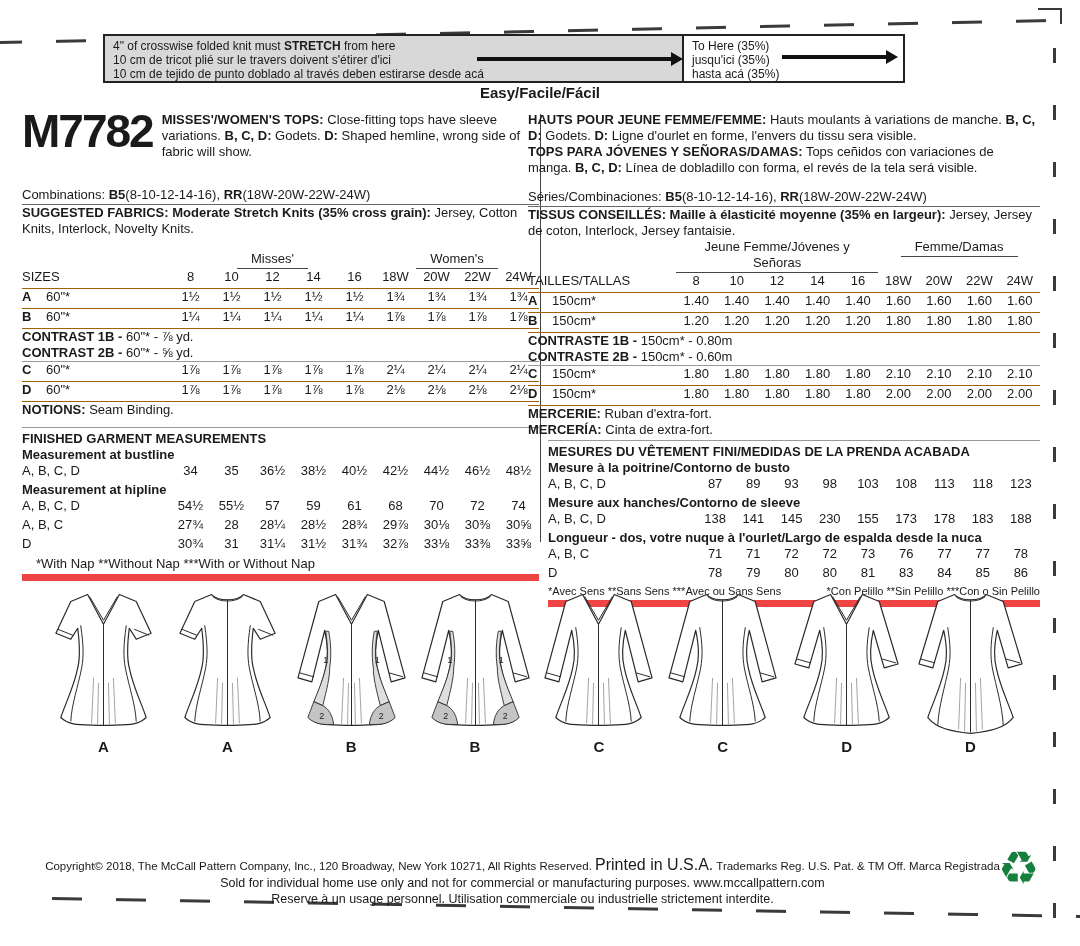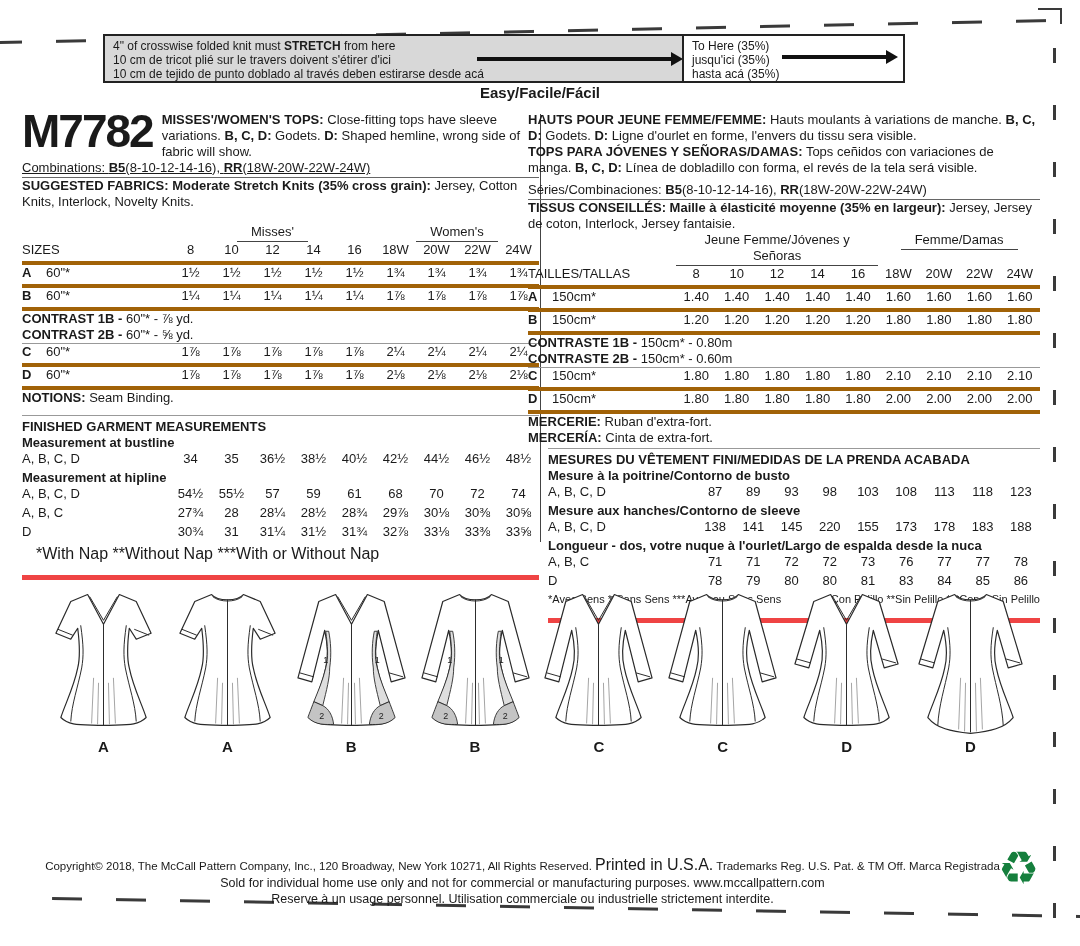--- a/index.html
+++ b/index.html
@@ -24,34 +24,34 @@
   .col{position:absolute;top:112px;font-size:13px;line-height:1.23;}
   .col-left{left:22px;width:517px;}
   .col-right{left:528px;width:512px;}
   .divider{left:540px;top:114px;width:1px;height:428px;background:#444;}
   b,.b{font-weight:bold;}
   p{margin:0;}
   .hdr{display:flex;align-items:flex-start;}
   .patnum{font-size:46px;font-weight:bold;letter-spacing:-2px;line-height:.85;margin-right:9px;}
   .desc{flex:1;}
   .ruled{border-bottom:1px solid #666;padding-bottom:1px;}
-  .mt{text-decoration:underline;}
+  .mt{margin-top:27px;}
   .mt2{margin-top:14px;}
   
   .tgroups{display:grid;grid-template-columns:148px 5fr 4fr;}
   .gname{text-align:center;}
   .gname span{display:inline-block;border-bottom:1px solid #444;padding:0 14px 1px;}
   .trow{display:grid;grid-template-columns:148px repeat(9,1fr);min-height:19px;align-items:baseline;}
   .trow .cell{text-align:center;}
   .vlabel{font-weight:bold;display:inline-block;width:24px;}
-  .rule-b{border-bottom:4px solid #a16207;}
+  .rule-b{border-bottom:1px solid #a16207;}
   .rule-t{border-top:1px solid #999;}
   .fin{margin-top:9px;border-top:1px solid #999;padding-top:3px;}
-  .fin-bottom{border-bottom:5px solid #ef4444;padding-bottom:12px;}
-  .fnote{font-size:16px;padding:1px 0 0 14px;}
+  .fin-bottom{border-bottom:7px solid #ef4444;padding-bottom:2px;}
+  .fnote{font-size:13px;padding:1px 0 0 14px;}
   .fnote2{font-size:11px;display:flex;justify-content:space-between;padding-top:1px;}
   
   .garments{left:44px;top:586px;right:50px;display:flex;justify-content:space-between;}
   .fig{width:119px;text-align:center;}
   .fig svg{display:block;margin:0 auto;}
   .fig-label{font-weight:bold;font-size:15px;margin-top:2px;}
   .sil{fill:#fff;stroke:#2a2a2a;stroke-width:1.2;stroke-linejoin:round;}
   .ln{fill:none;stroke:#2a2a2a;stroke-width:1;}
   .lt{fill:none;stroke:#8d8d8d;stroke-width:.8;}
   .g1{fill:#dedede;stroke:#2a2a2a;stroke-width:.9;}
@@ -151,21 +151,21 @@
       <div>D</div>
       <div style="display:contents"><span class="cell">30¾</span><span class="cell">31</span><span class="cell">31¼</span><span class="cell">31½</span><span class="cell">31¾</span><span class="cell">32⅞</span><span class="cell">33⅛</span><span class="cell">33⅜</span><span class="cell">33⅝</span></div>
     </div>
     <div class="fnote">*With Nap **Without Nap ***With or Without Nap</div>
   </div>
 </div>
 
 <div class="col col-right">
   <p><b>HAUTS POUR JEUNE FEMME/FEMME:</b><span> Hauts moulants à variations de manche. </span><b>B, C, D:</b><span> Godets. </span><b>D:</b><span> Ligne d'ourlet en forme, l'envers du tissu sera visible.</span></p>
   <p><b>TOPS PARA JÓVENES Y SEÑORAS/DAMAS:</b><span> Tops ceñidos con variaciones de manga. </span><b>B, C, D:</b><span> Línea de dobladillo con forma, el revés de la tela será visible.</span></p>
-  <p class="ruled" style="margin-top:6px;"><span>Séries/Combinaciones: </span><b>B5</b><span>(8-10-12-14-16), </span><b>RR</b><span>(18W-20W-22W-24W)</span></p>
+  <p class="ruled" style="margin-top:13px;"><span>Séries/Combinaciones: </span><b>B5</b><span>(8-10-12-14-16), </span><b>RR</b><span>(18W-20W-22W-24W)</span></p>
   <p><b>TISSUS CONSEILLÉS: Maille à élasticité moyenne (35% en largeur):</b><span> Jersey, Jersey de coton, Interlock, Jersey fantaisie.</span></p>
 
   <div>
     <div class="tgroups">
       <div></div>
       <div class="gname"><span>Jeune Femme/Jóvenes y Señoras</span></div>
       <div class="gname"><span>Femme/Damas</span></div>
     </div>
     <div class="trow rule-b">
       <div>TAILLES/TALLAS</div>
@@ -196,21 +196,21 @@
   <div class="fin fin-bottom" style="margin-top:2px;margin-left:20px;">
     <p><b>MESURES DU VÊTEMENT FINI/MEDIDAS DE LA PRENDA ACABADA</b></p>
     <p><b>Mesure à la poitrine/Contorno de busto</b></p>
     <div class="trow">
       <div>A, B, C, D</div>
       <div style="display:contents"><span class="cell">87</span><span class="cell">89</span><span class="cell">93</span><span class="cell">98</span><span class="cell">103</span><span class="cell">108</span><span class="cell">113</span><span class="cell">118</span><span class="cell">123</span></div>
     </div>
     <p><b>Mesure aux hanches/Contorno de sleeve</b></p>
     <div class="trow">
       <div>A, B, C, D</div>
-      <div style="display:contents"><span class="cell">138</span><span class="cell">141</span><span class="cell">145</span><span class="cell">220</span><span class="cell">155</span><span class="cell">173</span><span class="cell">178</span><span class="cell">183</span><span class="cell">188</span></div>
+      <div style="display:contents"><span class="cell">138</span><span class="cell">141</span><span class="cell">145</span><span class="cell">230</span><span class="cell">155</span><span class="cell">173</span><span class="cell">178</span><span class="cell">183</span><span class="cell">188</span></div>
     </div>
     <p><b>Longueur - dos, votre nuque à l'ourlet/Largo de espalda desde la nuca</b></p>
     <div class="trow">
       <div>A, B, C</div>
       <div style="display:contents"><span class="cell">71</span><span class="cell">71</span><span class="cell">72</span><span class="cell">72</span><span class="cell">73</span><span class="cell">76</span><span class="cell">77</span><span class="cell">77</span><span class="cell">78</span></div>
     </div>
     <div class="trow">
       <div>D</div>
       <div style="display:contents"><span class="cell">78</span><span class="cell">79</span><span class="cell">80</span><span class="cell">80</span><span class="cell">81</span><span class="cell">83</span><span class="cell">84</span><span class="cell">85</span><span class="cell">86</span></div>
     </div>

